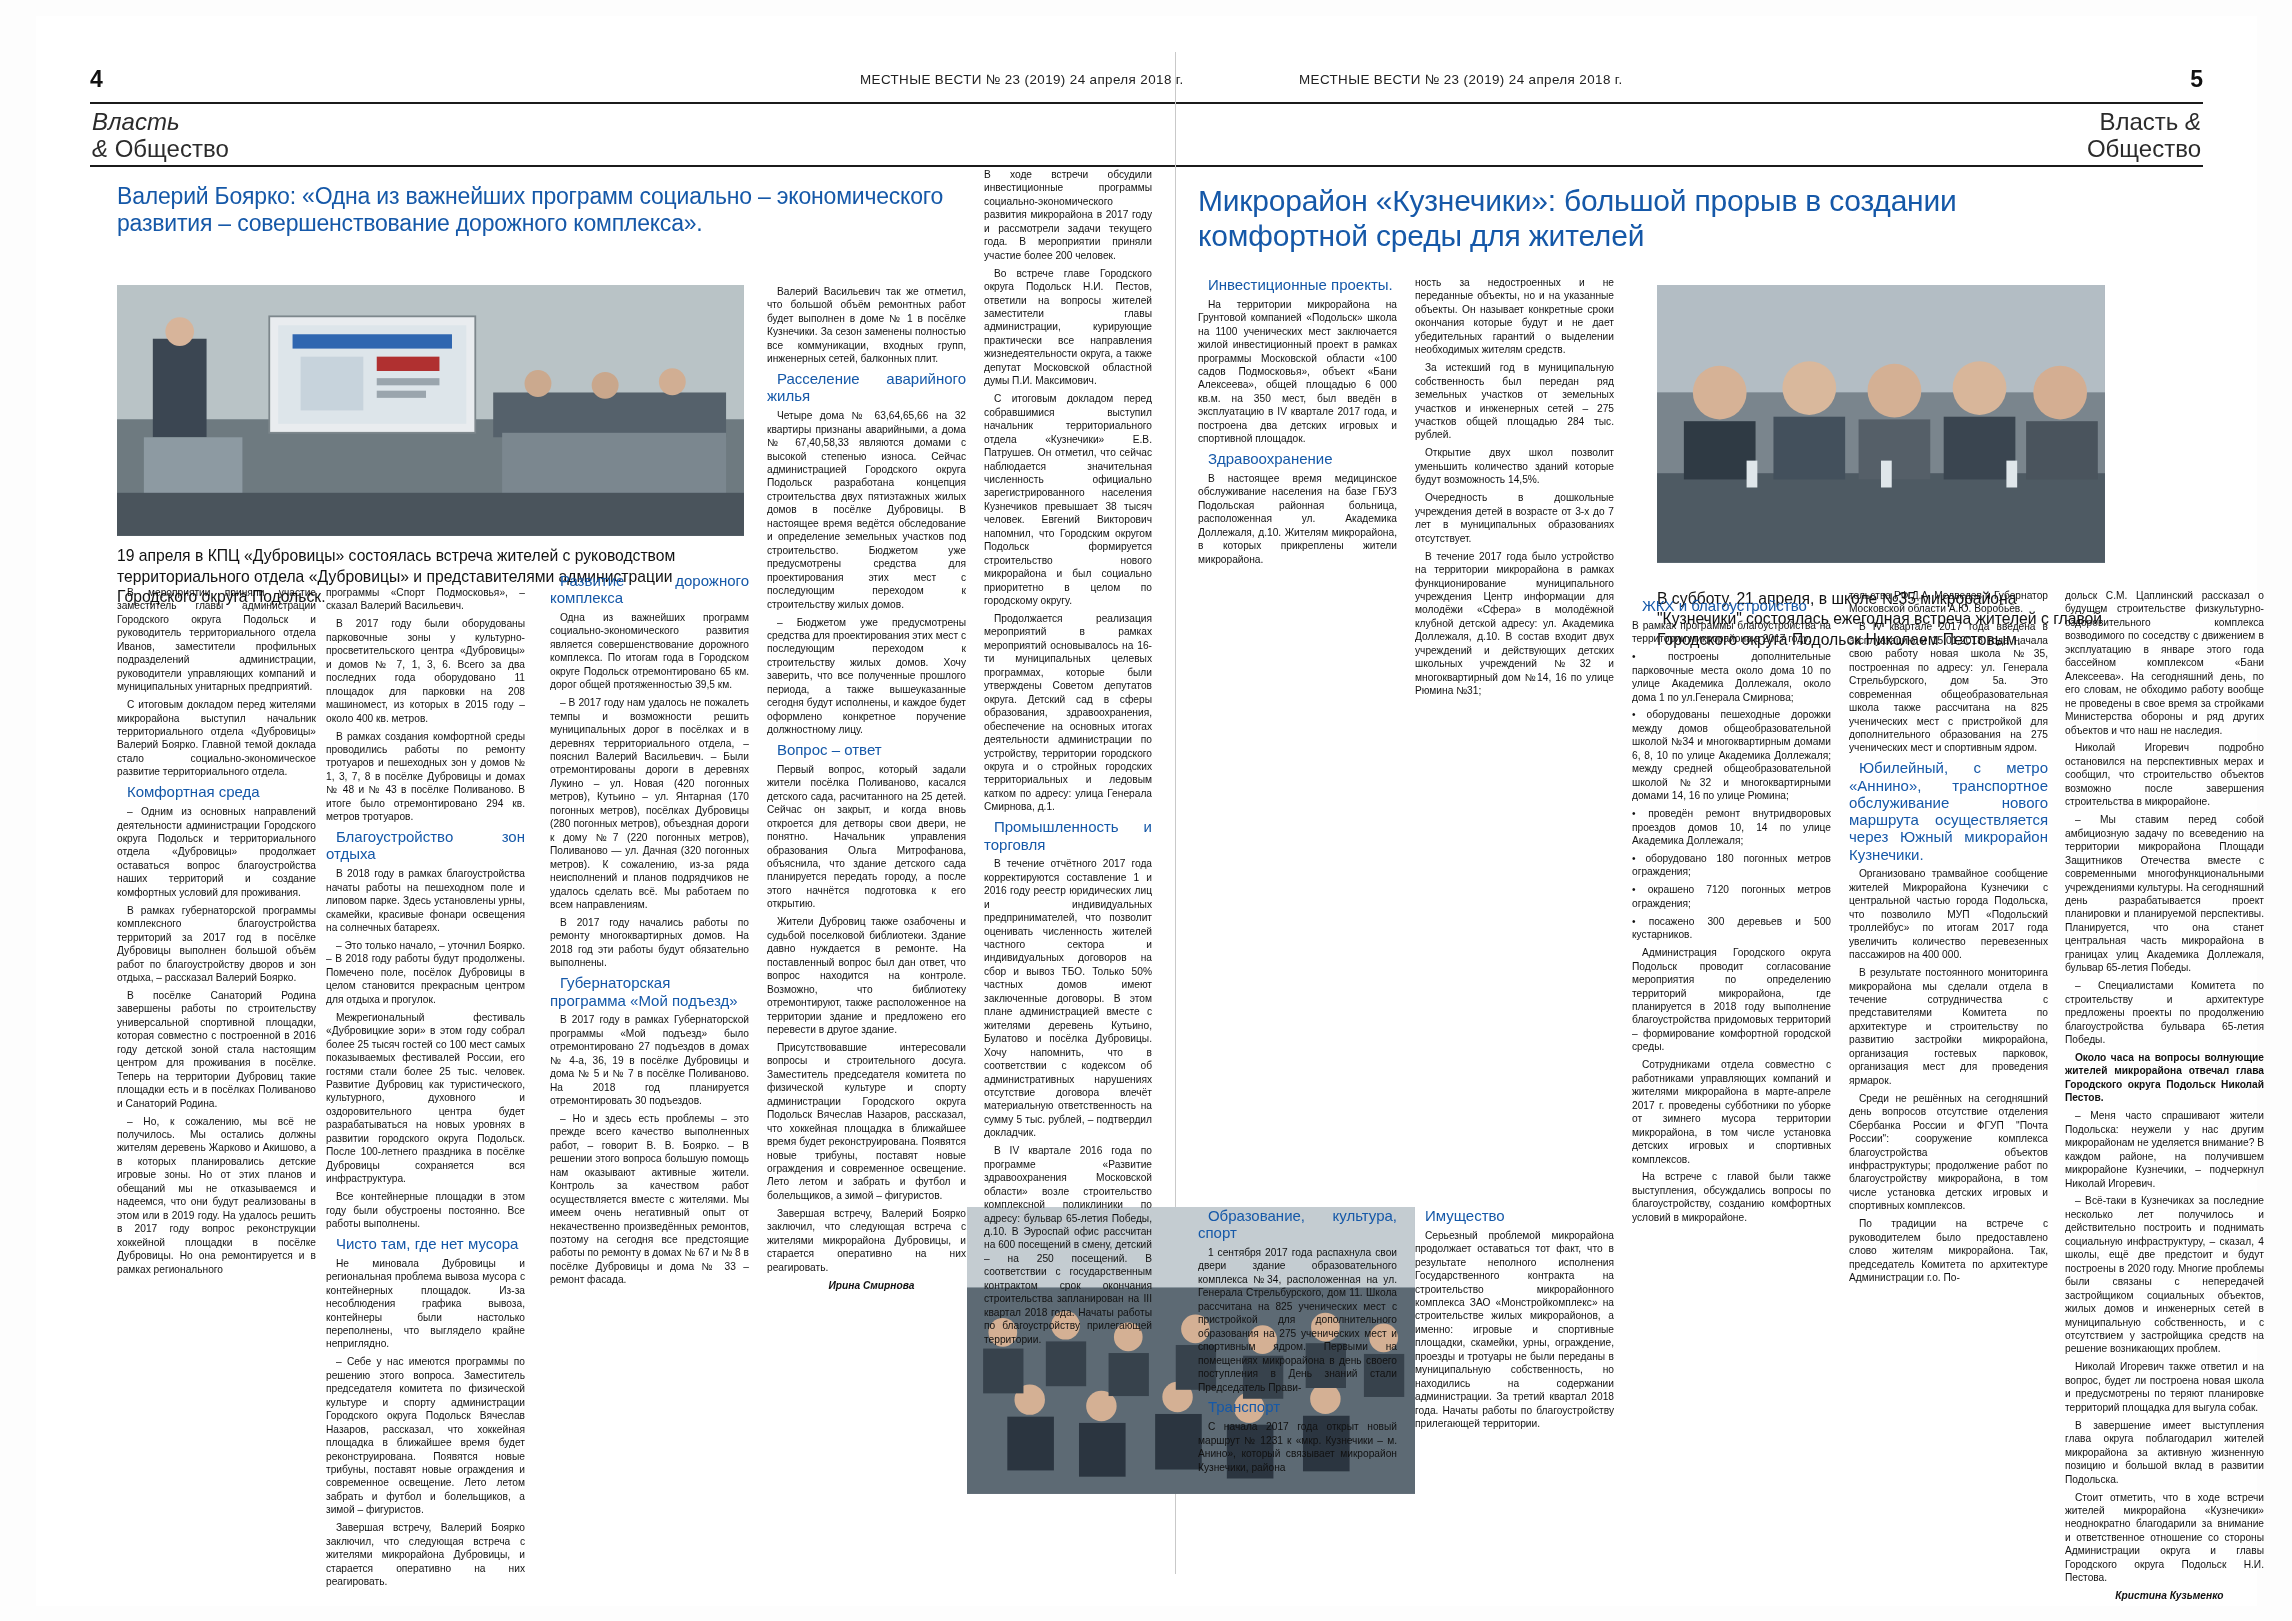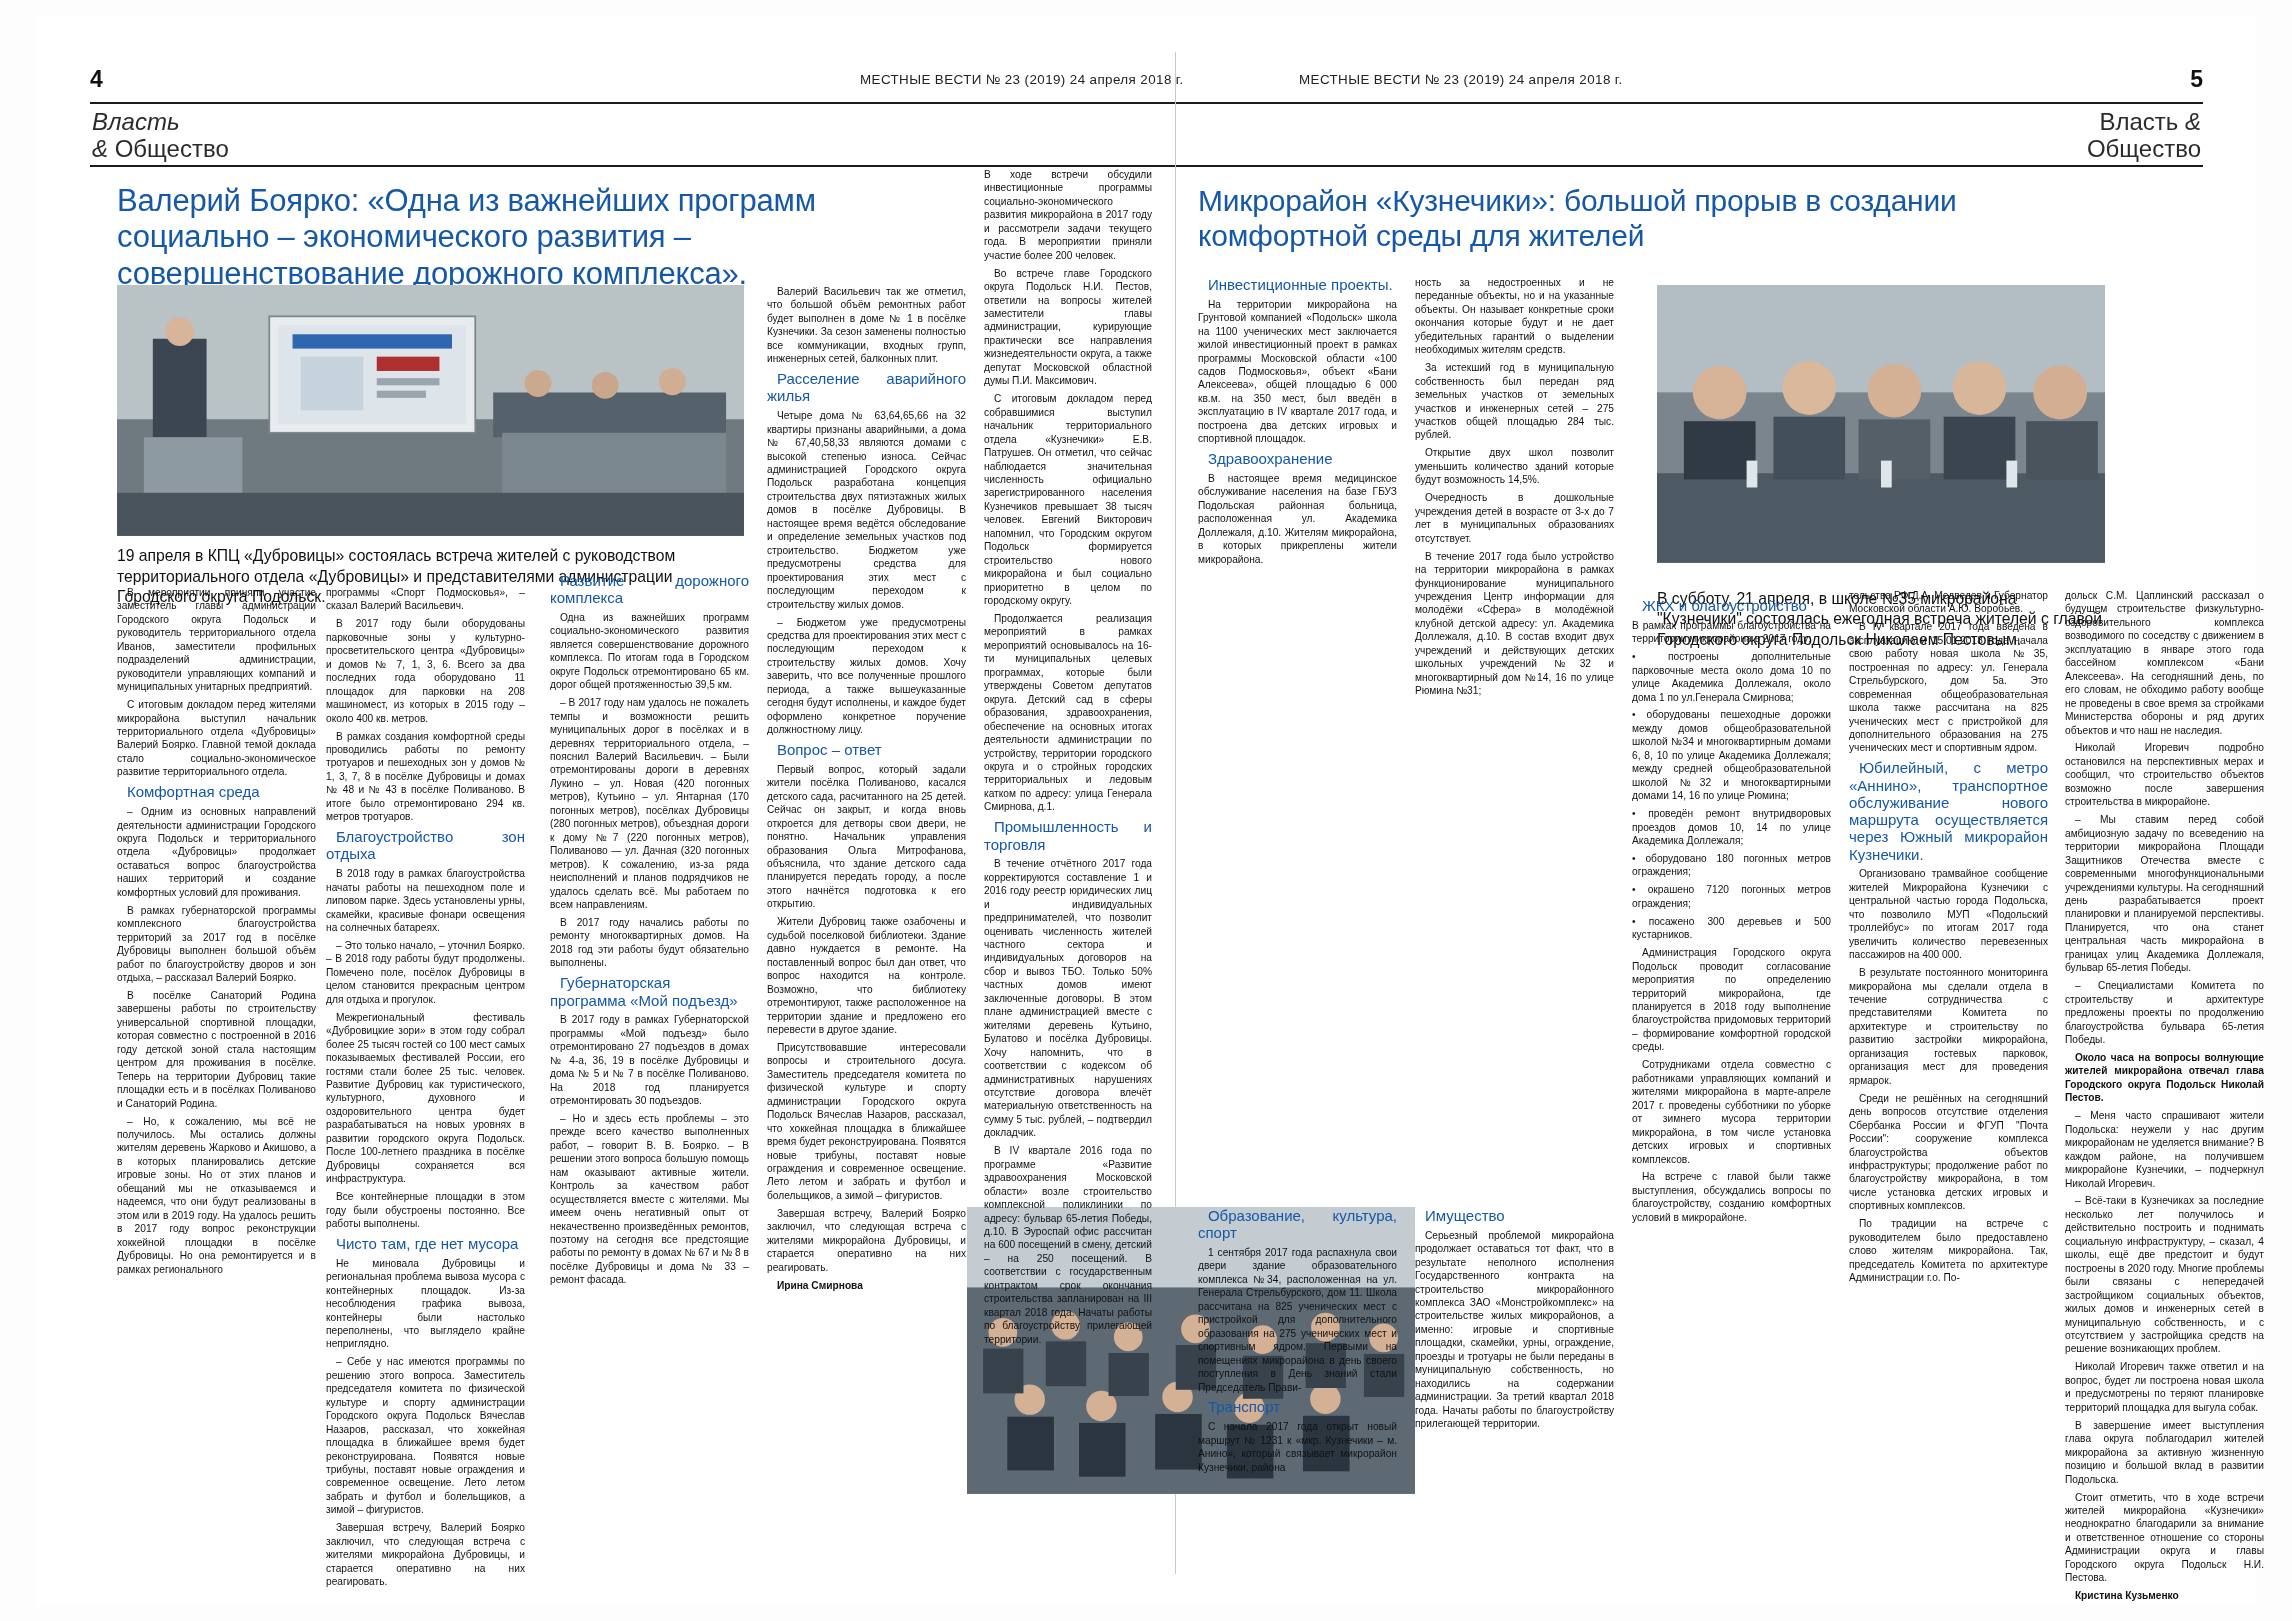--- a/index.html
+++ b/index.html
@@ -52,21 +52,21 @@
   }
   .amp { font-style:italic; }
   
   .divider {
     position:absolute; left:1139px; top:36px; width:0.9px; height:1522px; background:#c9c9c9;
   }
   
   .headline {
     position:absolute;
     color:#1558a8;
-    font-size:31px;
+    font-size:23px;
     line-height:1.17;
     font-weight:normal;
     letter-spacing:-0.2px;
   }
   #headline-left { left:81px; top:167px; width:833px; }
   #headline-right { left:1162px; top:167px; width:905px; font-size:30px; }
   
   .photo { position:absolute; background:#7d8a93; overflow:hidden; }
   .cap {
     position:absolute; font-size:15.7px; line-height:1.32; color:#111;
@@ -89,21 +89,21 @@
     hyphens:auto;
   }
   .col p { margin:0 0 4.5px 0; text-indent:9.9px; }
   .col p.noind { text-indent:0; }
   .subh {
     font-size:15px; color:#1558a8; font-weight:normal; margin:8px 0 5.4px 0; line-height:1.15;
     text-indent:0;
   }
   .subh.first { margin-top:0; }
   .lead { font-weight:bold; }
-  .sig { text-align:left; font-weight:bold; margin-top:7.2px; text-indent:0; }
+  .sig { text-align:center; font-weight:bold; font-style:italic; margin-top:7.2px; text-indent:0; }
   .bigcap { font-size:15.7px; line-height:1.3; }
   
   #c1 { left:81px; top:570px; width:199px; height:985px; }
   #c2 { left:290px; top:570px; width:199px; height:985px; }
   #c3 { left:514px; top:556px; width:199px; height:985px; }
   #c4 { left:731px; top:269px; width:199px; height:1281px; }
   #c5 { left:948px; top:152px; width:168px; height:1397px; }
   
   #c6 { left:1162px; top:260px; width:199px; height:913px; }
   #c7 { left:1379px; top:260px; width:199px; height:913px; }

